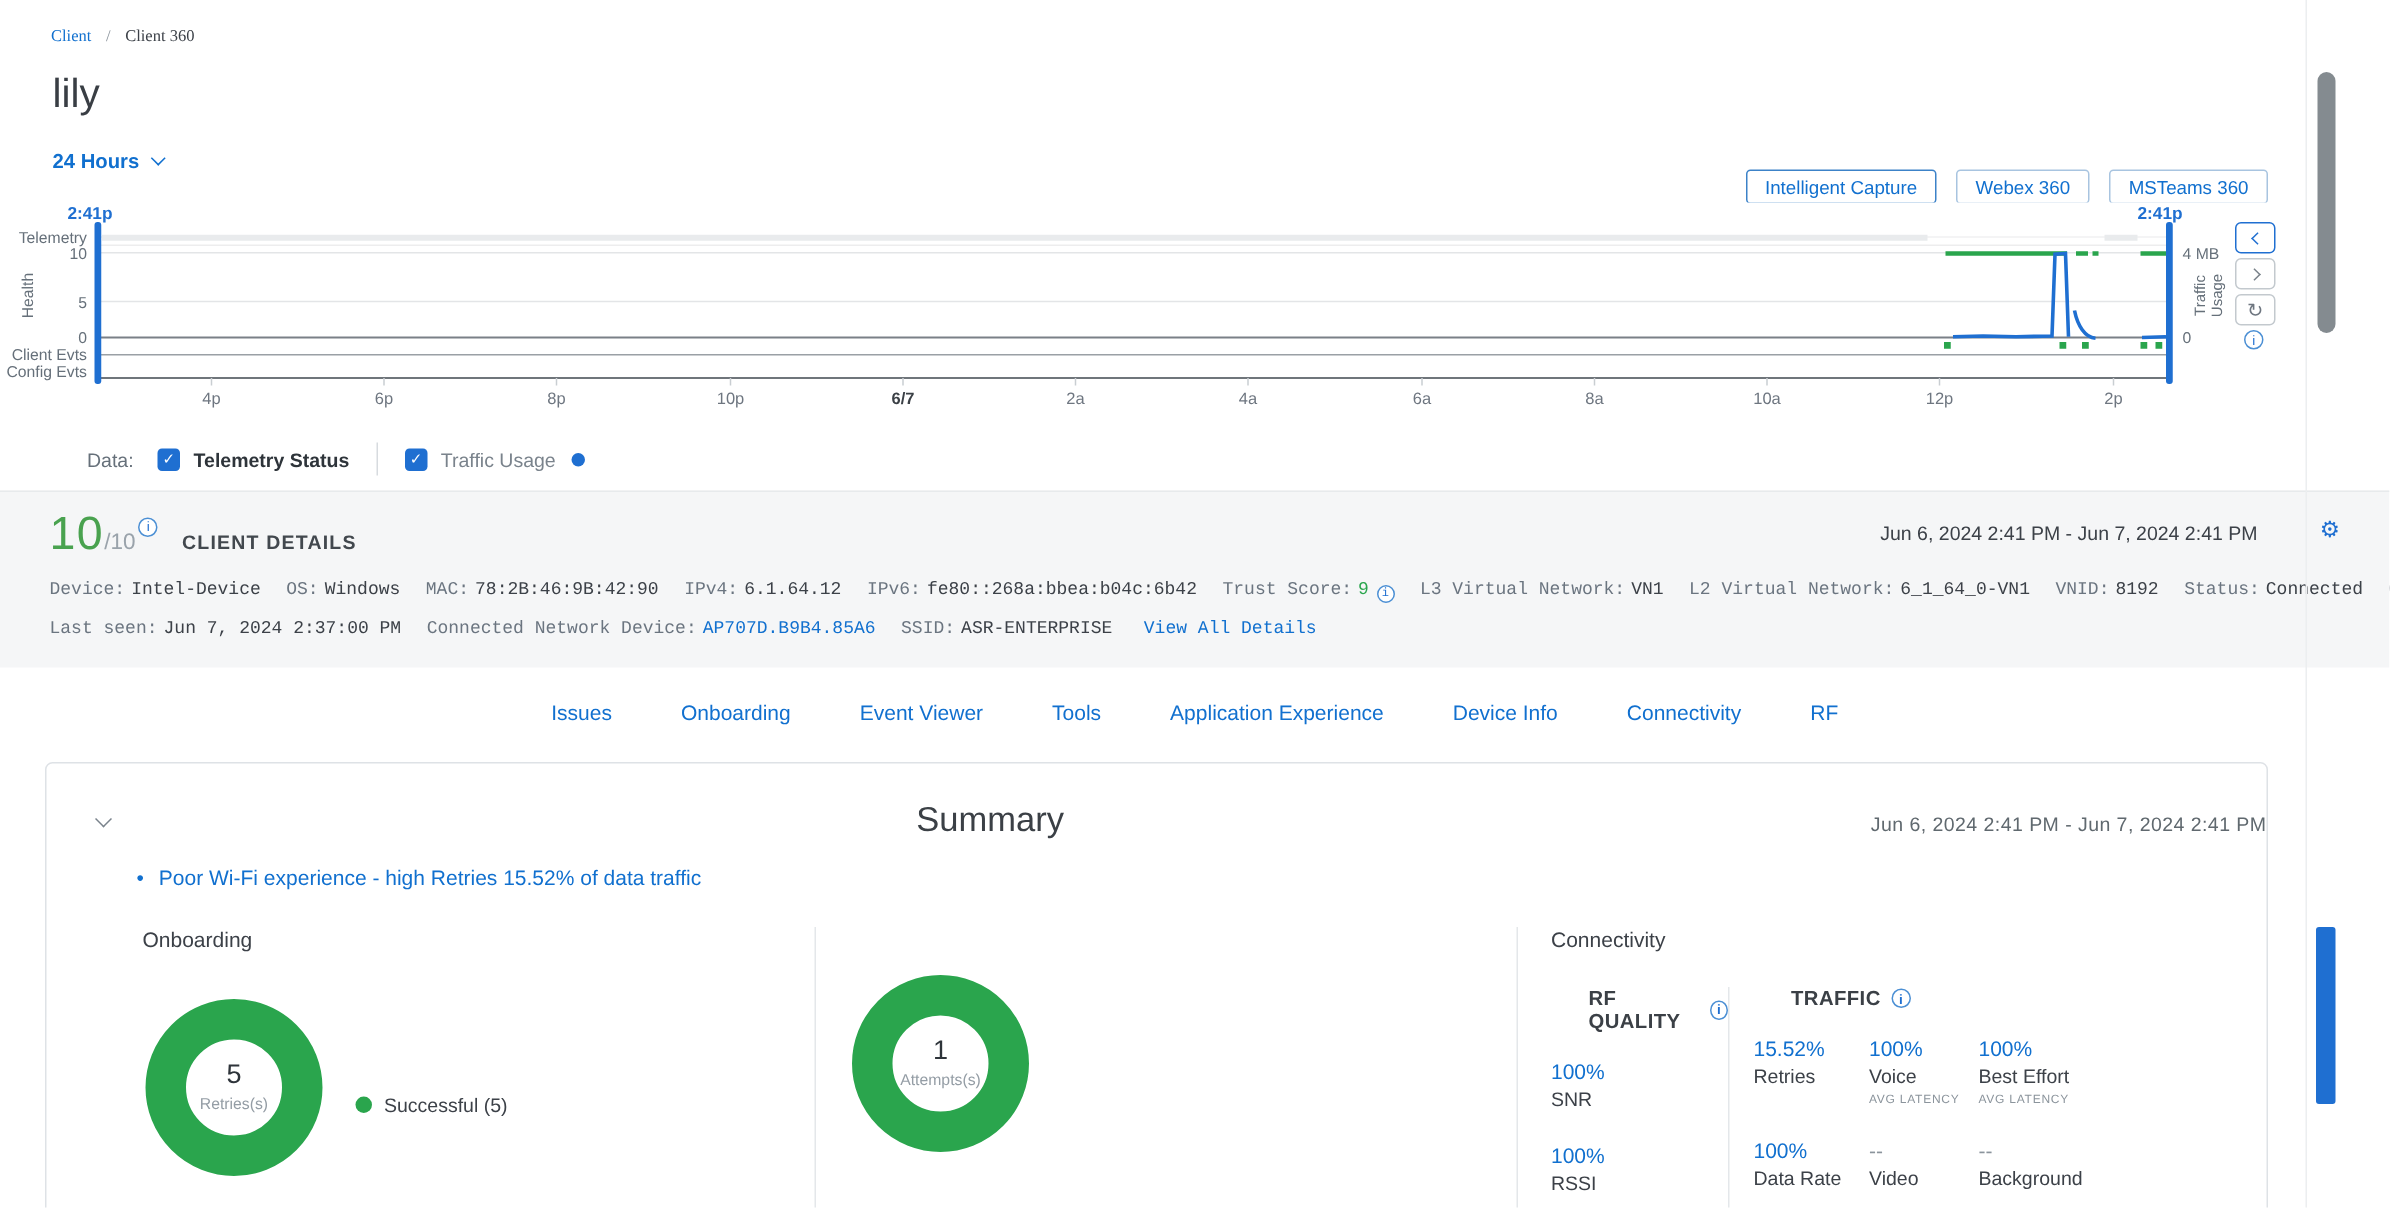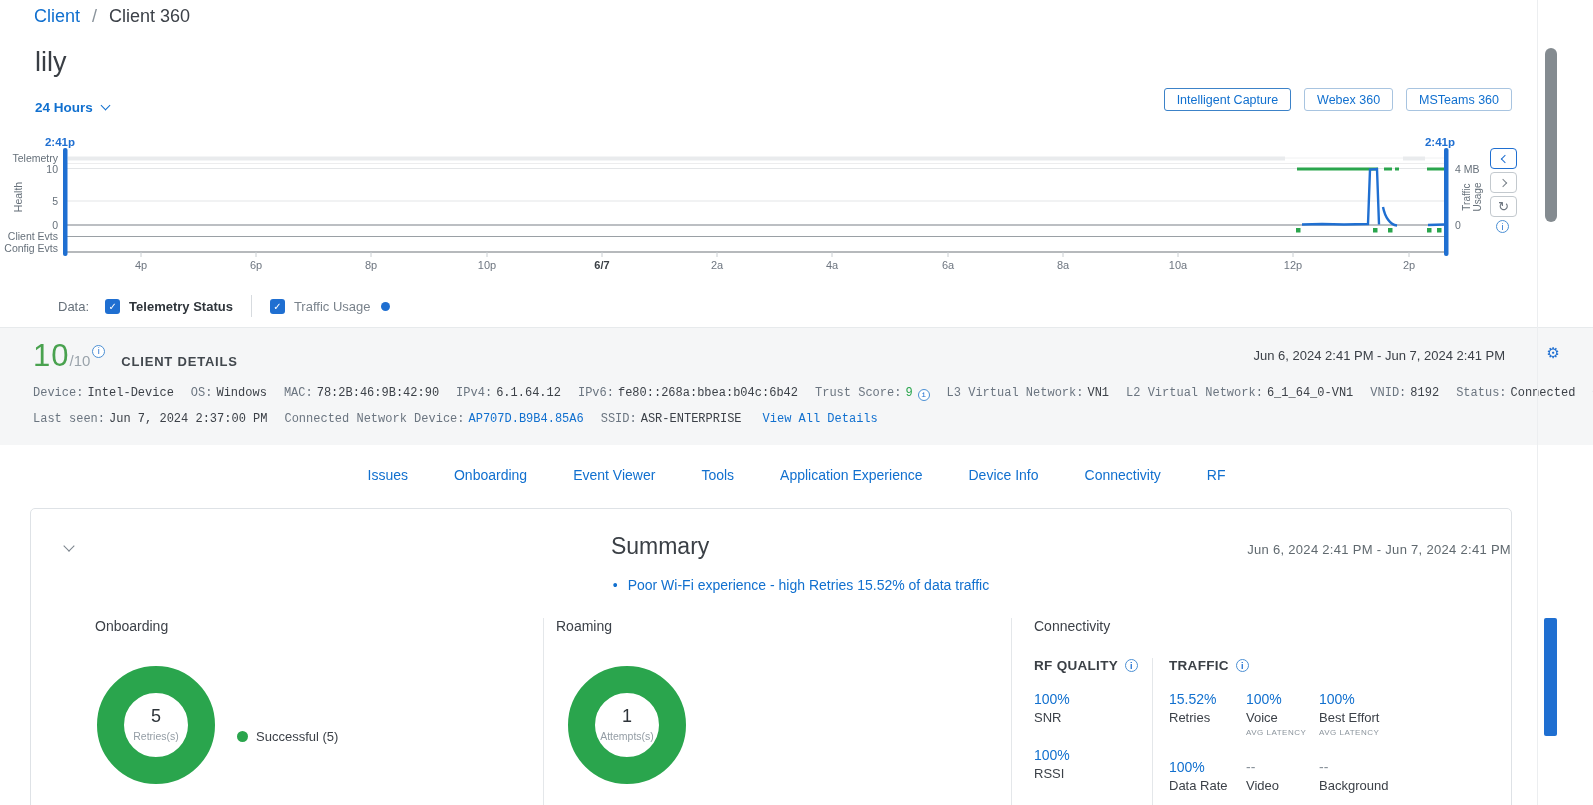--- a/index.html
+++ b/index.html
@@ -1,28 +1,28 @@
 <!DOCTYPE html>
 <html><head>
 <meta charset="utf-8">
 <style>
   * { margin:0; padding:0; box-sizing:border-box; }
   html,body { width:1593px; height:805px; overflow:hidden; background:#fff;
     font-family:"Liberation Sans","DejaVu Sans",sans-serif; color:#3c4148; }
 
   
   .topbar { position:relative; height:135px; background:#fff; }
-  .breadcrumb { position:absolute; left:34px; top:6px; font-size:18px; }
+  .breadcrumb { position:absolute; left:34px; top:18px; font-size:11px;font-family:Liberation Serif, serif; }
   .breadcrumb .bc-link { color:#1170cf; cursor:pointer; }
   .breadcrumb .bc-sep { color:#8a939b; margin:0 7px; }
   .breadcrumb .bc-cur { color:#3c4148; }
   .page-title { position:absolute; left:35px; top:47px; font-size:27px; font-weight:400; color:#393e44; }
   .range-dd { position:absolute; left:35px; top:100px; font-size:13.5px; font-weight:700; color:#1170cf; cursor:pointer; display:flex; align-items:center; gap:9px; }
   .chev { display:inline-block; width:7px; height:7px; border-left:1.8px solid #1170cf; border-bottom:1.8px solid #1170cf; transform:rotate(-45deg); margin-top:-4px; }
-  .hdr-btns { position:absolute; right:81px; top:88px; display:flex; gap:13px; }
+  .hdr-btns { position:absolute; right:81px; top:113px; display:flex; gap:13px; }
   .hbtn { height:23px; padding:0 12px; font-size:12.5px; color:#1170cf; background:#fff;
           border:1px solid #a8c4e0; border-radius:3px; display:flex; align-items:center; cursor:pointer; white-space:nowrap; }
   .hbtn.primary { border:1px solid #3c82c8; font-weight:400; }
 
   
   .chartband { position:relative; height:150px; background:#fff; }
   .chartband svg { position:absolute; left:0; top:0; }
   .chart-btn { position:absolute; left:1490px; width:27px; height:21px; background:#fff;
      border:1px solid #c3c9ce; border-radius:4px; display:flex; align-items:center; justify-content:center; cursor:pointer; }
   .chart-btn.active { border:1.5px solid #1f6fd1; }
@@ -64,38 +64,38 @@
   
   .tabsrow { height:60px; display:flex; align-items:center; justify-content:center; gap:46px; background:#fff; }
   .tab { font-size:14px; color:#1170cf; cursor:pointer; }
 
   
   .card { margin:3px 0 0 30px; width:1482px; height:420px; background:#fff; border:1px solid #dee2e6; border-radius:5px; position:relative; }
   .card-head { display:flex; align-items:baseline; padding:24px 0 0 34px;justify-content:space-between; }
   .sum-chev { width:8px; height:8px; border-left:1.8px solid #7a838c; border-bottom:1.8px solid #7a838c; transform:rotate(-45deg); margin-right:17px; position:relative; top:-4px; cursor:pointer; }
   .sum-title { font-size:23px; font-weight:400; color:#3b4046; }
   .sum-date { font-size:13px; color:#60696f; margin-left:17px; letter-spacing:.3px; }
-  .insight { margin:17px 0 0 60px; font-size:14px; color:#1170cf; cursor:pointer;text-align:center; }
+  .insight { margin:17px 0 0 60px; font-size:14px; color:#1170cf; cursor:pointer; }
   .insight::before { content:"•"; margin-right:10px; }
   .cols { display:flex; margin-top:25px; align-items:stretch; height:260px; }
   .col1 { width:512px; padding-left:64px; }
   .col2 { width:468px; border-left:1px solid #e4e7ea; padding-left:12px; }
   .col3 { flex:1; border-left:1px solid #e4e7ea; padding-left:22px; }
   .col-title { font-size:14px; color:#3c4148; }
   .donut-wrap { display:flex; margin-top:32px; }
   .donut { width:118px; height:118px; border:27px solid #2aa54d; border-radius:50%; position:relative; flex:none; }
   .donut-center { position:absolute; left:50%; top:50%; transform:translate(-50%,-52%); text-align:center; width:110px; }
   .donut-num { font-size:18px; color:#2e343a; }
   .donut-sub { font-size:10.5px; color:#949da5; margin-top:3px; }
   .dlegend { margin:23px 0 0 22px; display:flex; align-items:center; font-size:13px; color:#3c4148; }
   .dlegend .gdot { width:11px; height:11px; border-radius:50%; background:#2aa54d; margin-right:8px; flex:none; }
   .conn-secs { display:flex; margin-top:24px; height:100%; }
   .rf-sec { width:118px; }
   .tr-sec { border-left:1px solid #e4e7ea; padding-left:16px; flex:1; }
-  .sec-head { font-size:13.5px; font-weight:700; color:#3b4046; letter-spacing:.3px; display:flex; align-items:center; gap:7px; }
+  .sec-head { font-size:13.5px; font-weight:700; color:#3b4046; letter-spacing:.3px; display:flex; align-items:center; gap:7px;margin-left:25px; }
   .metric { margin-top:18px; }
   .m-val { font-size:14px; color:#1170cf; font-weight:400; }
   .m-lbl { font-size:13px; color:#3c4148; margin-top:3px; }
   .m-sub { font-size:8px; color:#8b949c; letter-spacing:.5px; margin-top:3px; }
   .tr-grid { display:flex; }
   .tr-c1 { width:77px; } .tr-c2 { width:73px; } .tr-c3 { flex:1; }
 
   
   .content-edge { position:absolute; left:1537px; top:0; width:1px; height:805px; background:#eceef0; }
   .sb-thumb { position:absolute; left:1545px; top:48px; width:12px; height:174px; background:#848b90; border-radius:6px; cursor:pointer; }
@@ -278,21 +278,20 @@
           </div>
         </div>
         <div class="dlegend">
           <span class="gdot"></span>
           <span>Successful (5)</span>
         </div>
       </div>
     </div>
 
     <div class="col2">
-      <div class="col-title">Roaming</div>
       <div class="donut-wrap">
         <div class="donut" style="margin-left:12px">
           <div class="donut-center">
             <div class="donut-num">1</div>
             <div class="donut-sub">Attempts(s)</div>
           </div>
         </div>
       </div>
     </div>
 

